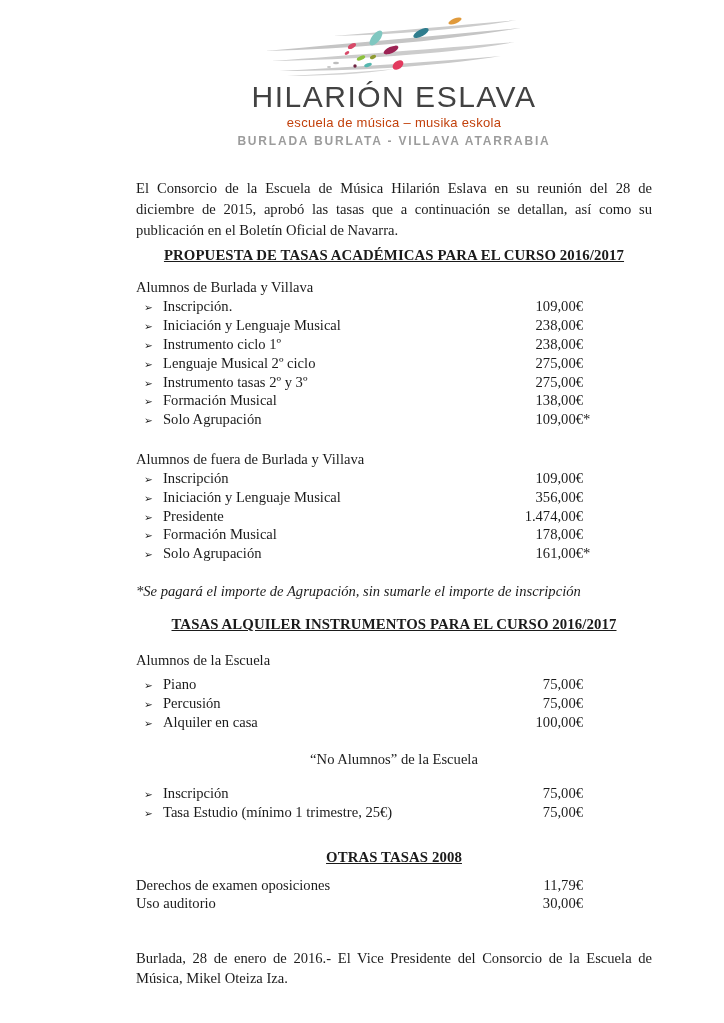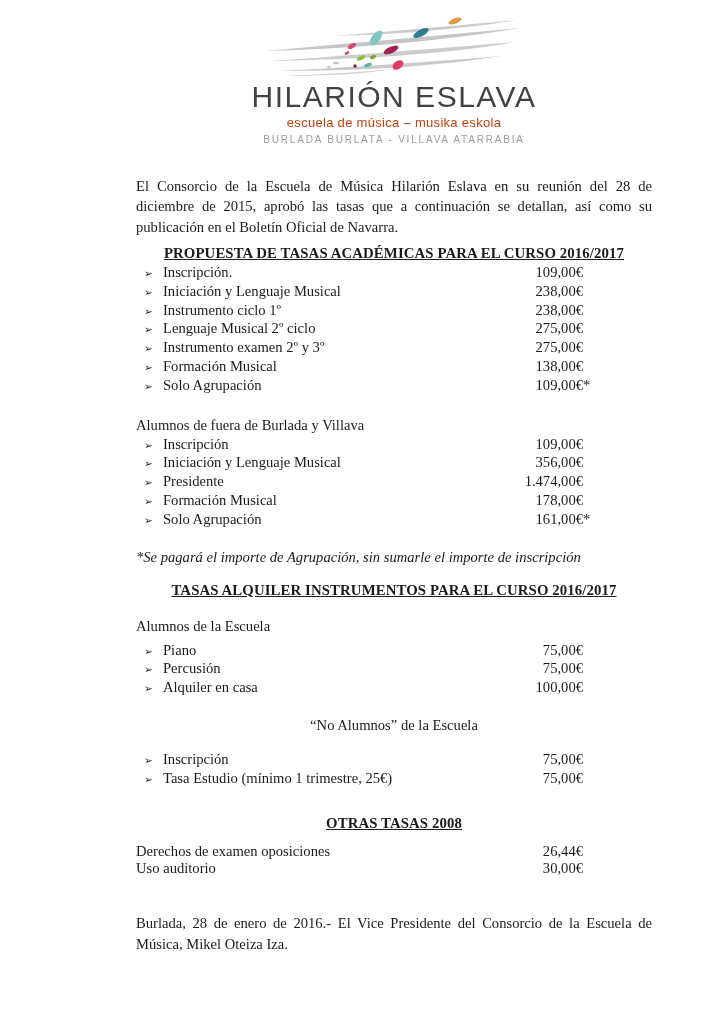--- a/index.html
+++ b/index.html
@@ -17,22 +17,22 @@
   .logo svg { display:block; margin:0 auto; }
   .logo-title {
     font-family:"Liberation Sans", sans-serif; font-weight:300;
     font-size:30px; line-height:1; letter-spacing:1.5px; color:#424242; margin-top:4px;
   }
   .logo-sub {
     font-family:"Liberation Sans", sans-serif; font-size:13px; line-height:1.2;
     color:#c2410c; margin-top:3px; letter-spacing:0.3px;
   }
   .logo-loc {
-    font-family:"Liberation Sans", sans-serif; font-size:10px; line-height:1.2;
-    color:#9c9c9c; margin-top:3px; letter-spacing:1.8px; font-weight:normal;
+    font-family:"Liberation Sans", sans-serif; font-size:12px; line-height:1.2;
+    color:#9c9c9c; margin-top:3px; letter-spacing:1.8px; font-weight:bold;
   }
 
   
   .intro   { margin-top:30px; font-size:14.6px; line-height:20.8px; text-align:justify; }
   .closing { margin-top:35px; font-size:14.6px; line-height:20.8px; text-align:justify; }
 
   .h-main {
     text-align:center; font-weight:bold; text-decoration:underline;
     font-size:14.8px; line-height:18px; letter-spacing:0.1px;
   }
@@ -98,20 +98,21 @@
       </svg>
       <div class="logo-title">HILARIÓN ESLAVA</div>
       <div class="logo-sub">escuela de música – musika eskola</div>
       <div class="logo-loc">BURLADA BURLATA - VILLAVA ATARRABIA</div>
     </div>
 
     <p class="intro">El Consorcio de la Escuela de Música Hilarión Eslava en su reunión del 28 de diciembre de 2015, aprobó las tasas que a continuación se detallan, así como su publicación en el Boletín Oficial de Navarra.</p>
 
     <h2 class="h-main h1">PROPUESTA DE TASAS ACADÉMICAS PARA EL CURSO 2016/2017</h2>
 
+    <div class="group-title gt1">Alumnos de Burlada y Villava</div>
     <div class="fee-list">
       <div class="fee-row bulleted">
           <span class="bullet">➢</span>
           <span class="fee-label">Inscripción.</span>
           <span class="fee-price">109,00€</span>
           <span class="fee-star"></span>
         </div>
       <div class="fee-row bulleted">
           <span class="bullet">➢</span>
           <span class="fee-label">Iniciación y Lenguaje Musical</span>
@@ -125,21 +126,21 @@
           <span class="fee-star"></span>
         </div>
       <div class="fee-row bulleted">
           <span class="bullet">➢</span>
           <span class="fee-label">Lenguaje Musical 2º ciclo</span>
           <span class="fee-price">275,00€</span>
           <span class="fee-star"></span>
         </div>
       <div class="fee-row bulleted">
           <span class="bullet">➢</span>
-          <span class="fee-label">Instrumento examen 2º y 3º</span>
+          <span class="fee-label">Instrumento tasas 2º y 3º</span>
           <span class="fee-price">275,00€</span>
           <span class="fee-star"></span>
         </div>
       <div class="fee-row bulleted">
           <span class="bullet">➢</span>
           <span class="fee-label">Formación Musical</span>
           <span class="fee-price">138,00€</span>
           <span class="fee-star"></span>
         </div>
       <div class="fee-row bulleted">
@@ -219,21 +220,21 @@
           <span class="fee-label">Tasa Estudio (mínimo 1 trimestre, 25€)</span>
           <span class="fee-price">75,00€</span>
         </div>
     </div>
 
     <h2 class="h-main h3">OTRAS TASAS 2008</h2>
 
     <div class="other-fees">
       <div class="fee-row">
           <span class="fee-label">Derechos de examen oposiciones</span>
-          <span class="fee-price">26,44€</span>
+          <span class="fee-price">11,79€</span>
         </div>
       <div class="fee-row">
           <span class="fee-label">Uso auditorio</span>
           <span class="fee-price">30,00€</span>
         </div>
     </div>
 
     <p class="closing">Burlada, 28 de enero de 2016.- El Vice Presidente del Consorcio de la Escuela de Música, Mikel Oteiza Iza.</p>
 
   </div>

